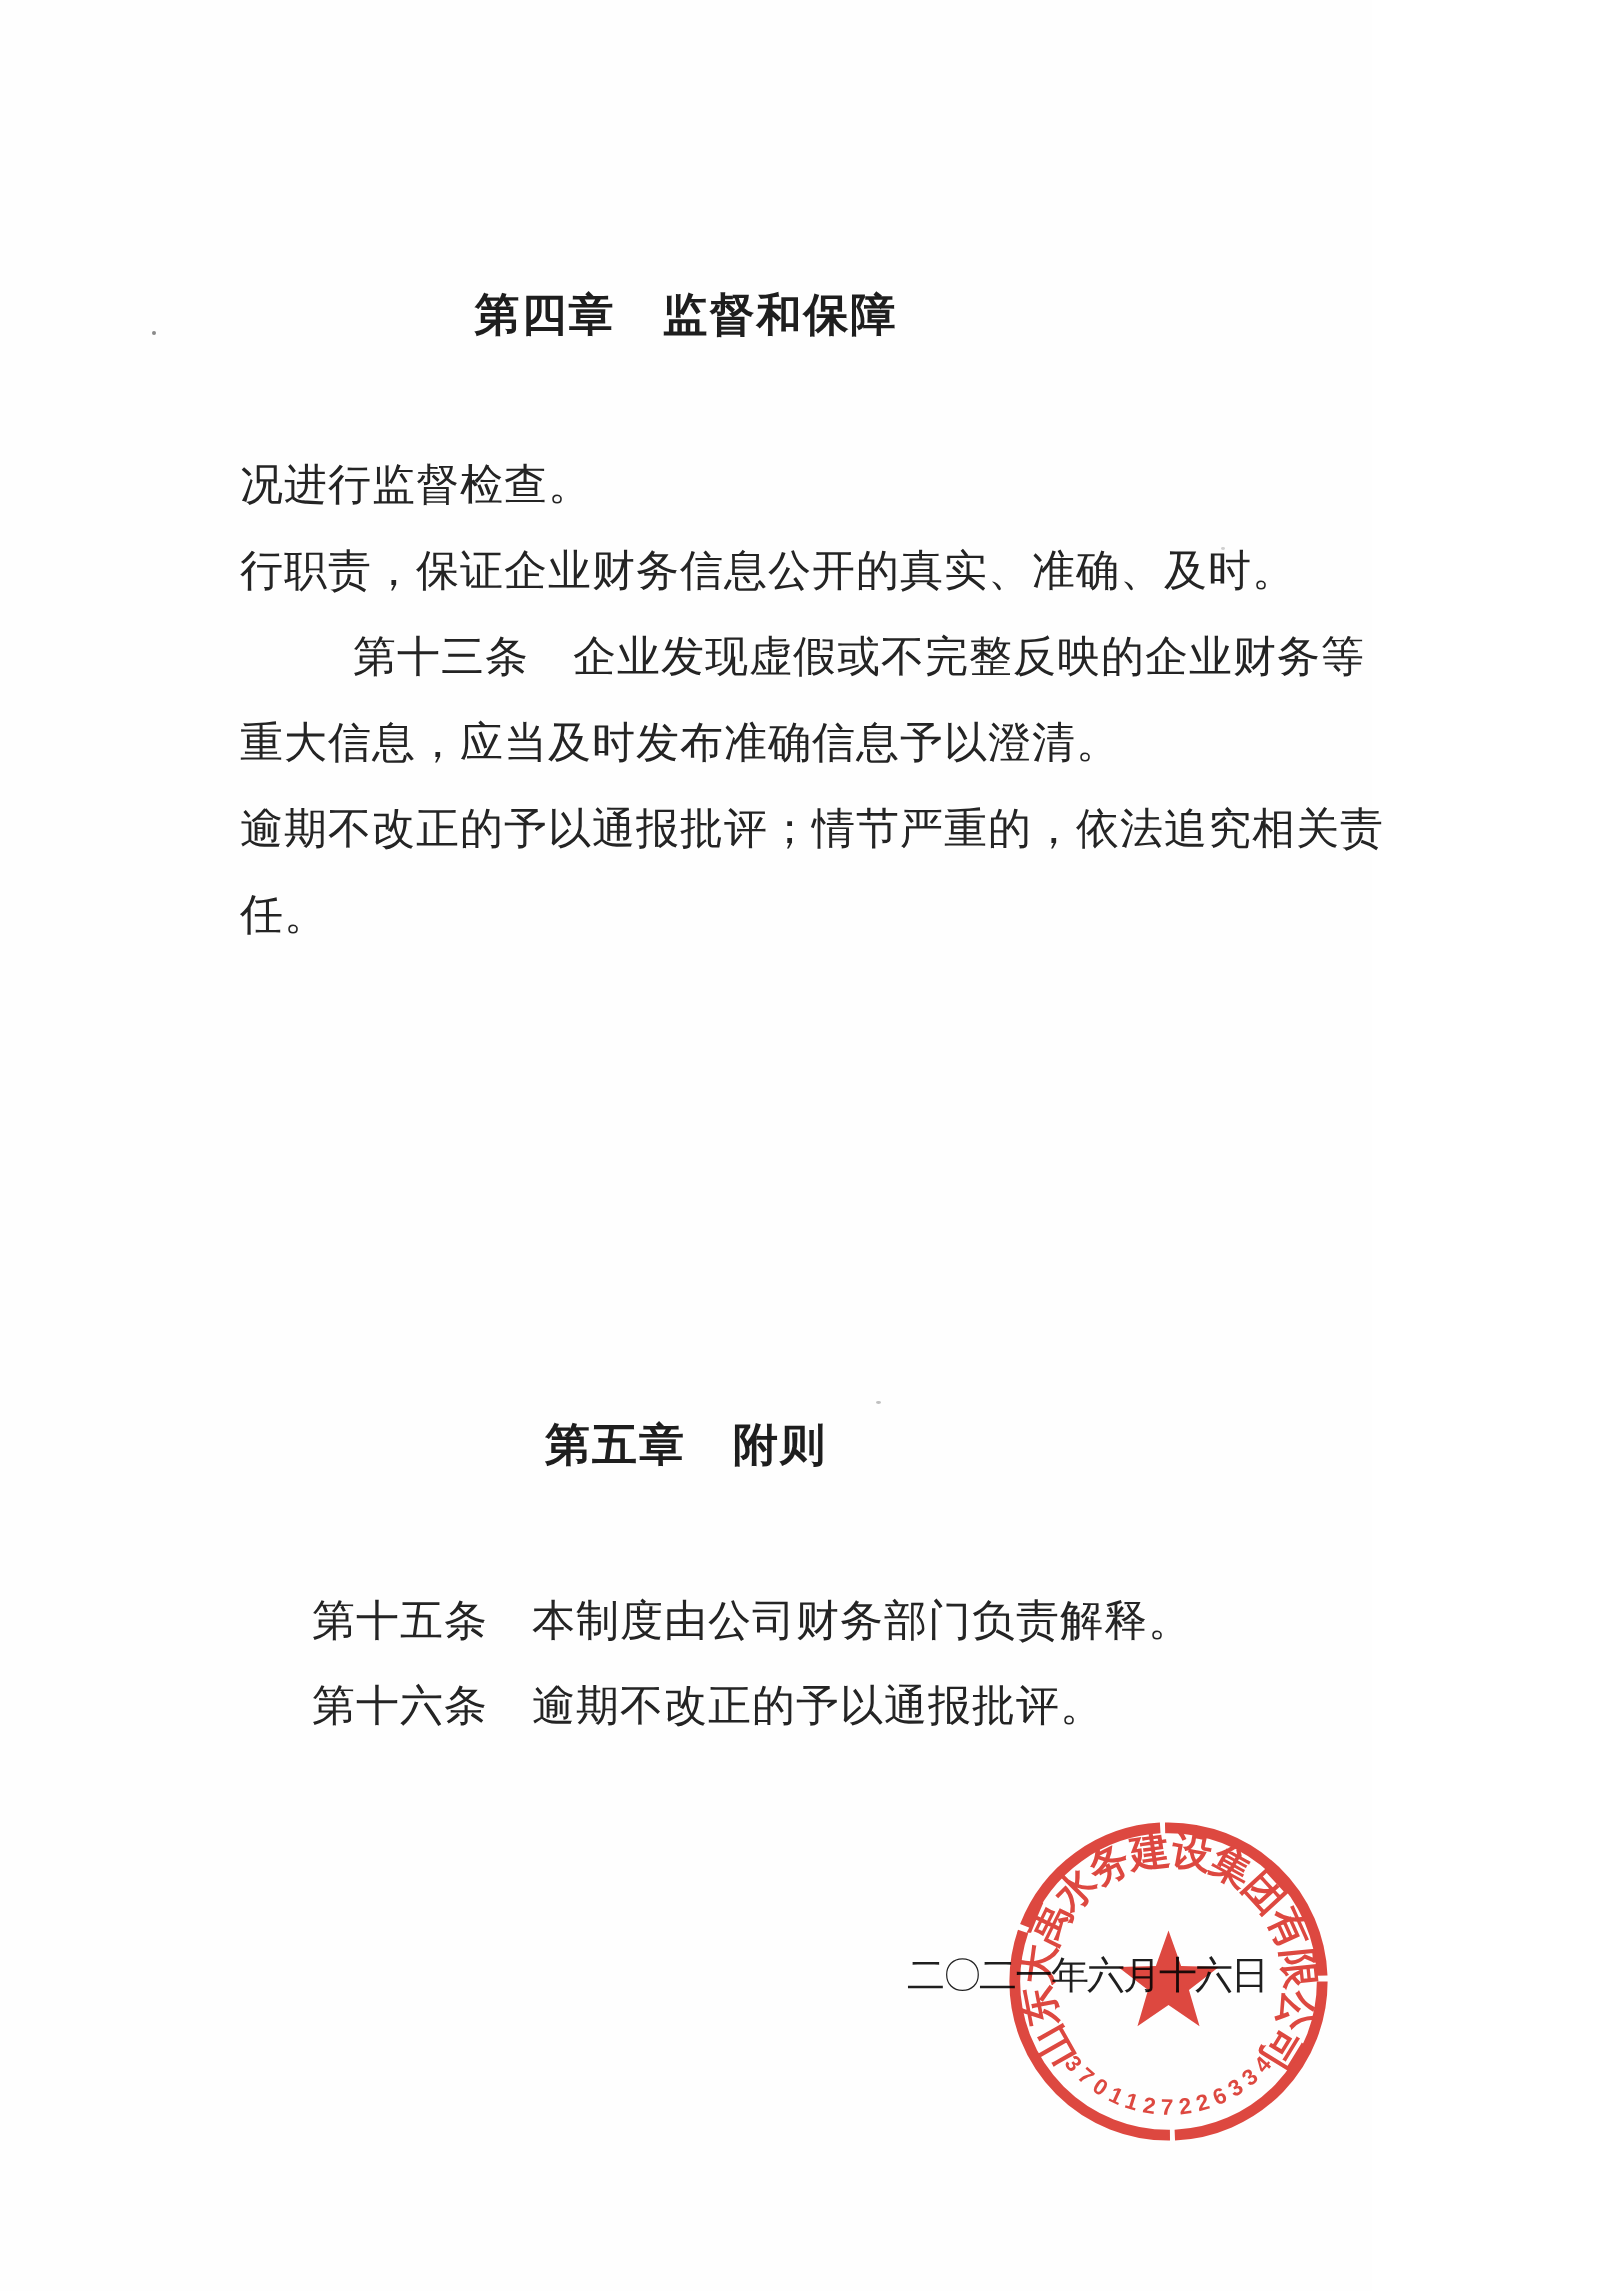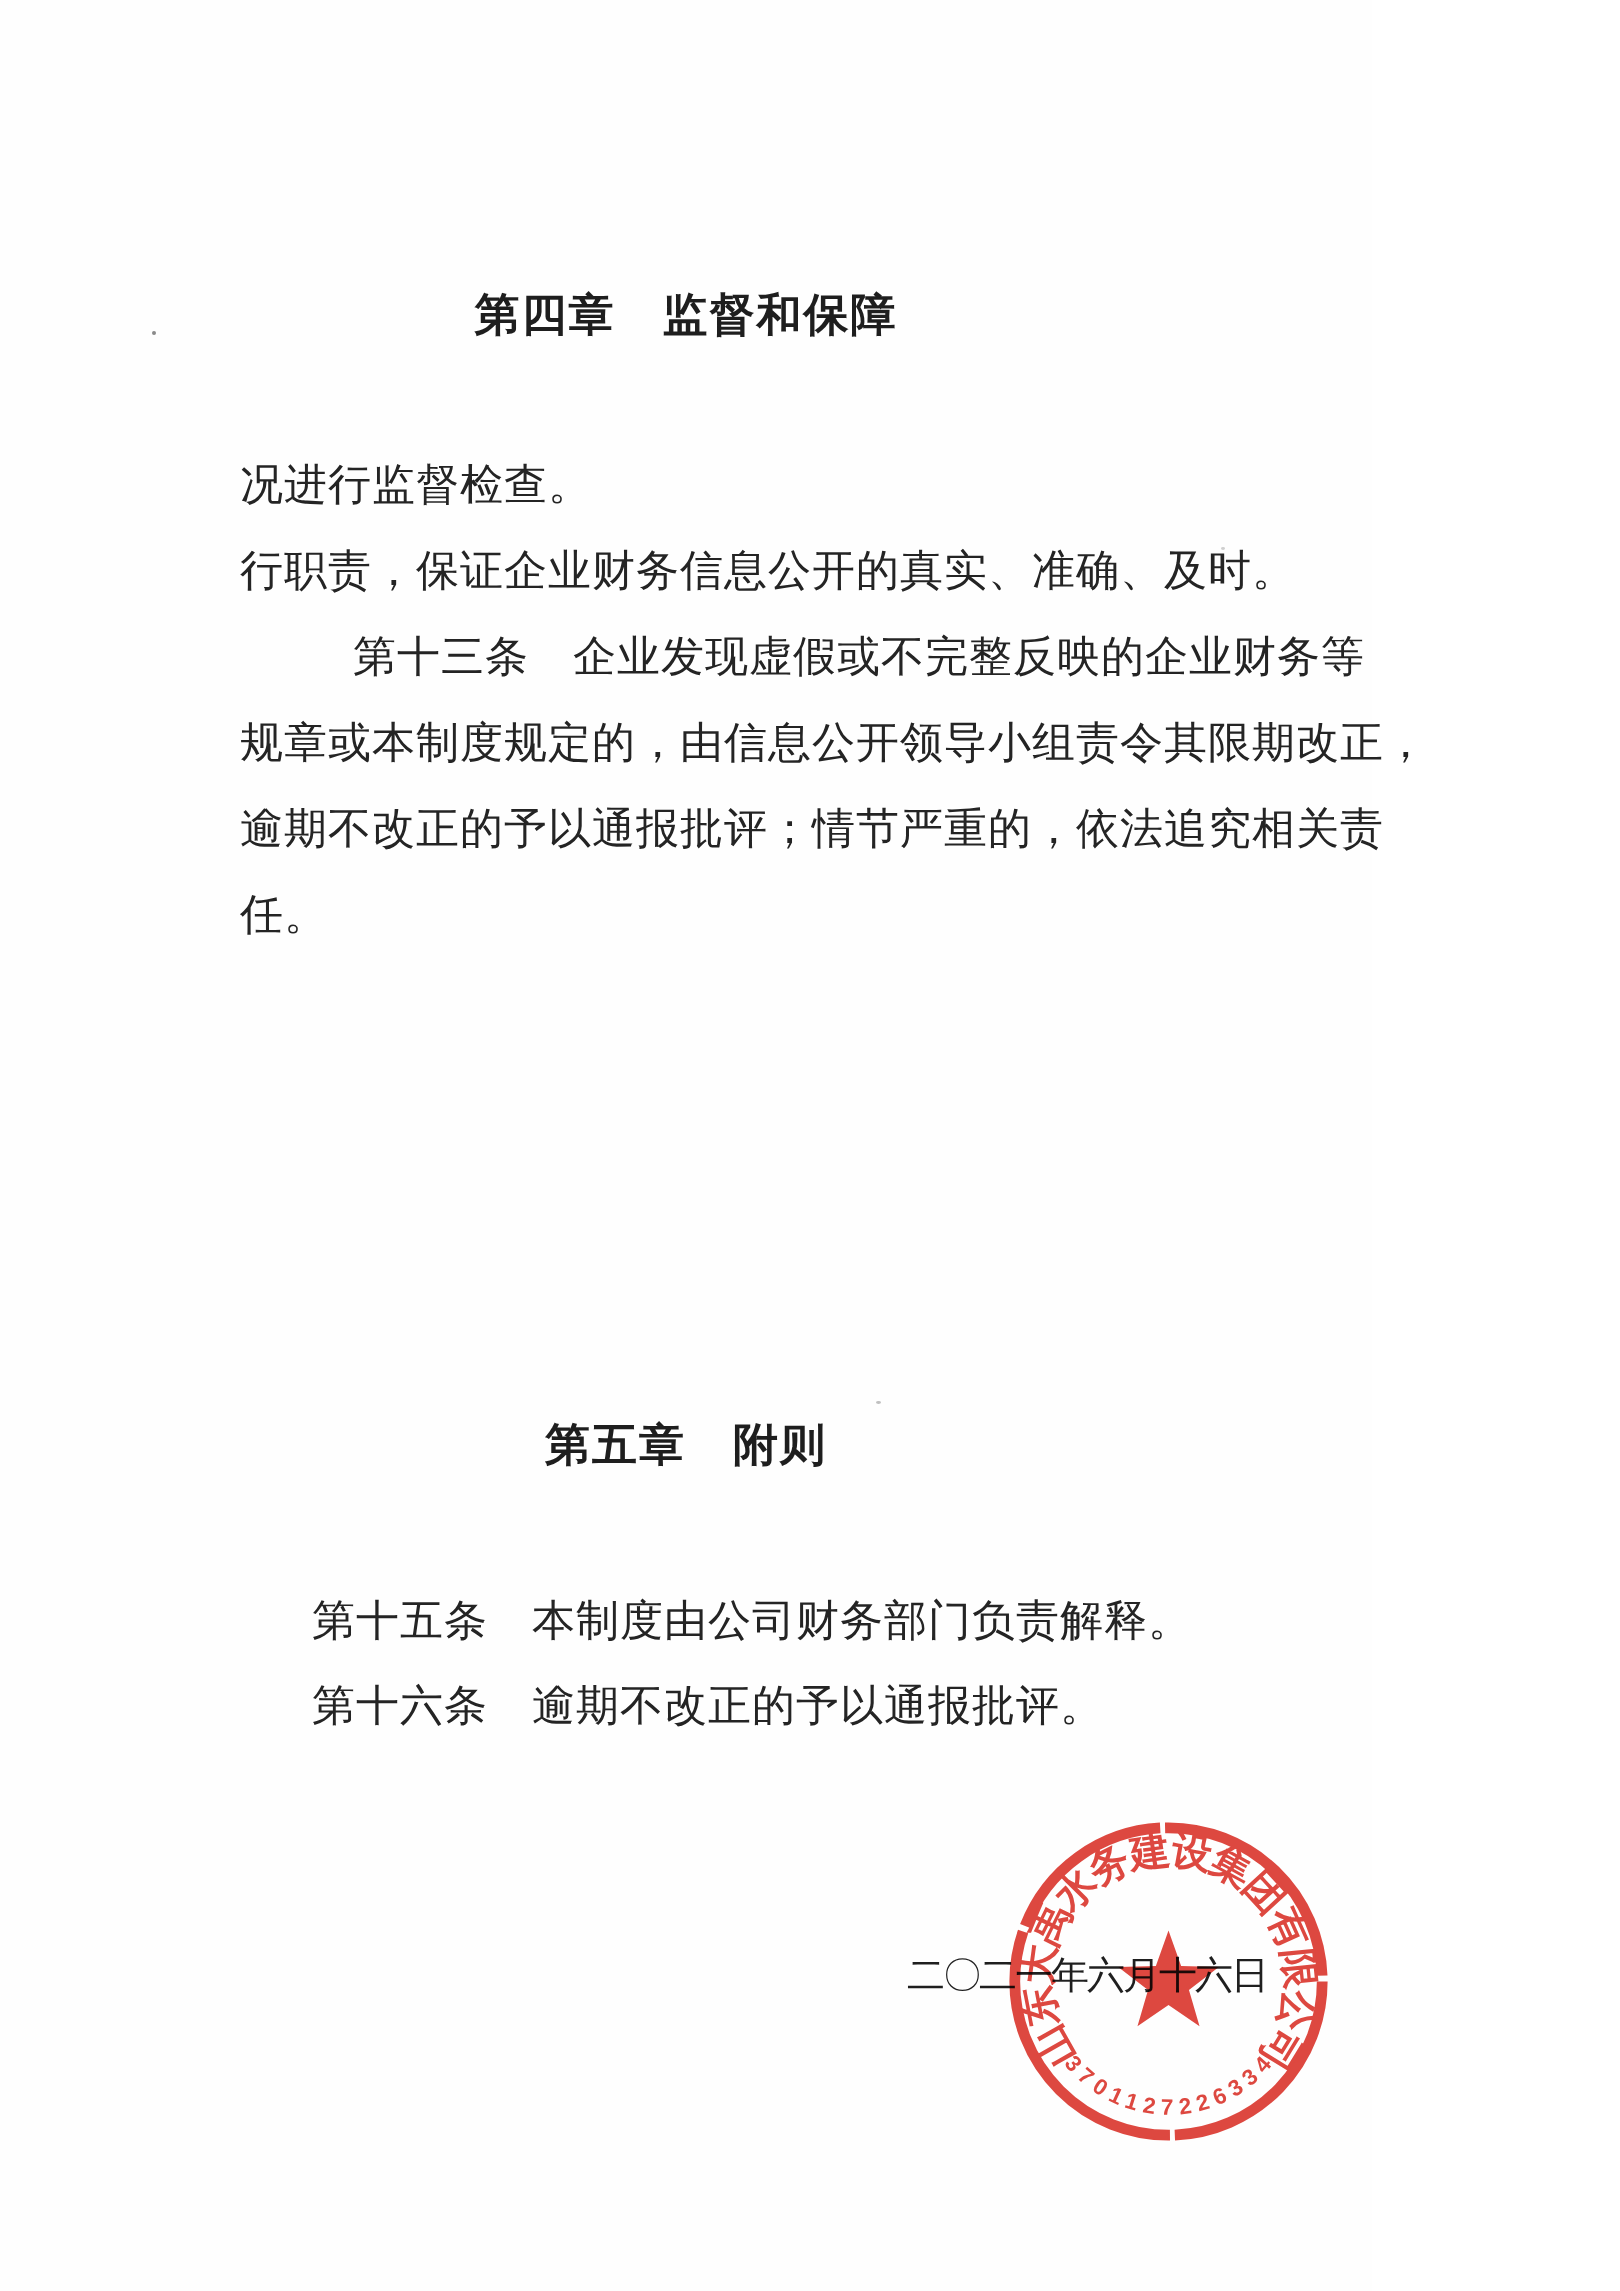--- a/index.html
+++ b/index.html
@@ -72,21 +72,21 @@
 <body>
 
 <div class="page">
 
   <div class="chapter-heading h4">第四章　监督和保障</div>
 
   <div class="body-block">
     <div class="bline">况进行监督检查。</div>
     <div class="bline">行职责，保证企业财务信息公开的真实、准确、及时。</div>
     <div class="bline" style="padding-left:113px">第十三条　企业发现虚假或不完整反映的企业财务等</div>
-    <div class="bline">规章或本制度规定的，由信息公开领导小组责令其限期改正，</div>
+    <div class="bline">重大信息，应当及时发布准确信息予以澄清。</div>
     <div class="bline">逾期不改正的予以通报批评；情节严重的，依法追究相关责</div>
     <div class="bline">任。</div>
   </div>
 
   <div class="chapter-heading h5">第五章　附则</div>
 
   <div class="ch5-line l1">第十五条　本制度由公司财务部门负责解释。</div>
   <div class="ch5-line l2">第十六条　逾期不改正的予以通报批评。</div>
 
   <div class="date-line">二〇二一年六月十六日</div>

